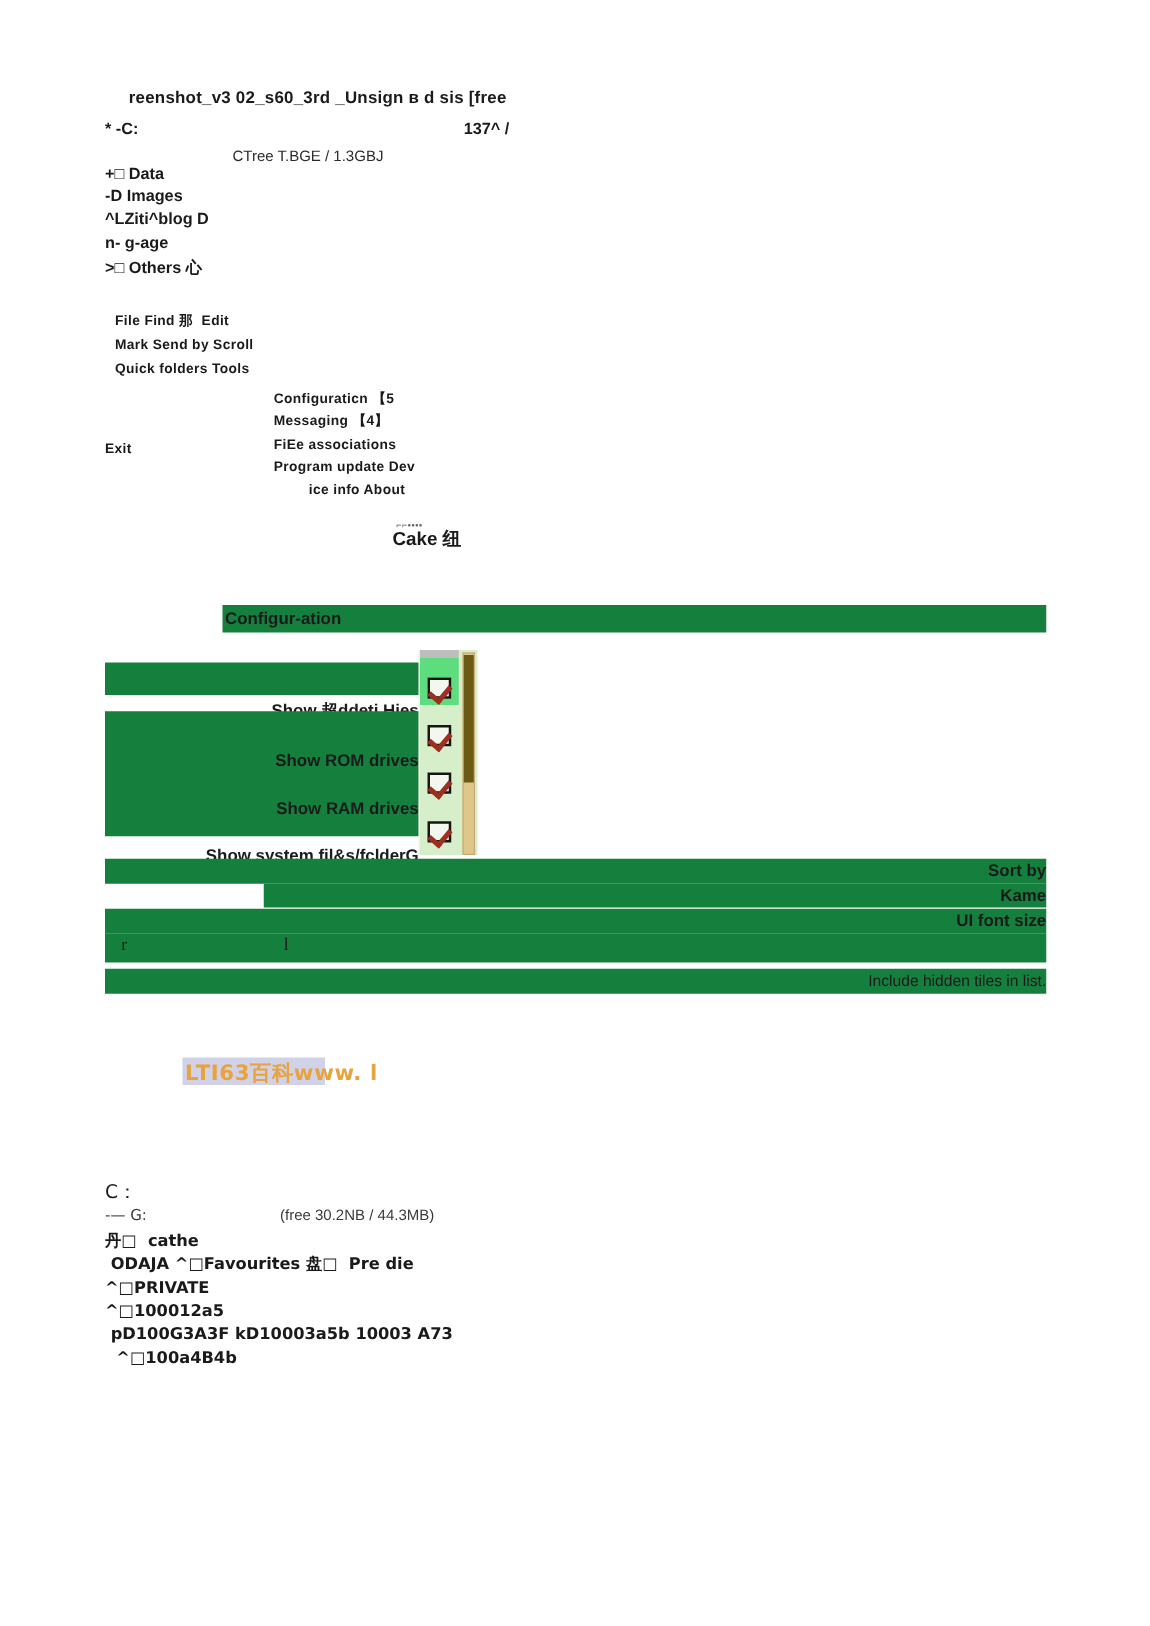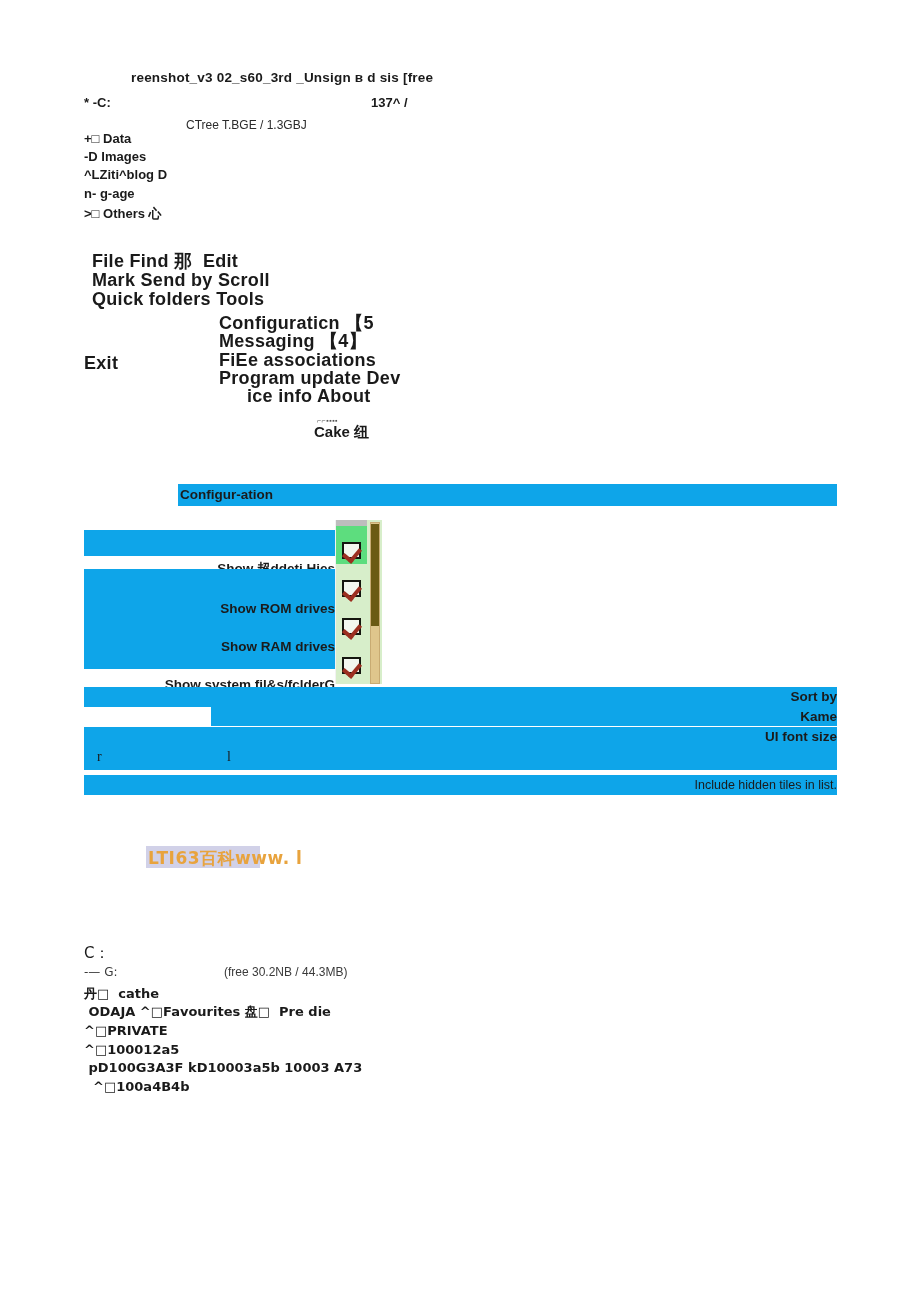--- a/index.html
+++ b/index.html
@@ -43,21 +43,21 @@
     font-weight: normal;
     color: #2b2b2b;
   }
   .tree-line {
     font-size: 13px;
     font-weight: bold;
   }
 
   
   .menu-line {
-    font-size: 18px;
+    font-size: 11px;
     font-weight: bold;
     letter-spacing: 0.3px;
   }
 
   
   .cake-wrap {
     position: absolute;
     left: 314px;
     top: 418px;
   }
@@ -74,21 +74,21 @@
     line-height: 16px;
   }
 
   
   .cfg {
     position: absolute;
     left: 84px;
     top: 484px;
     width: 753px;
   }
-  .green   { background: #0ea5e9; }
+  .green   { background: #15803d; }
   .rowtext {
     font-weight: bold;
     font-size: 13.5px;
     color: #1b1b1b;
     white-space: pre;
   }
 
   #cfg-header {
     position: absolute;
     left: 94px;
@@ -227,21 +227,21 @@
     color: #3a3a3a;
     white-space: pre;
   }
   .cj { font-family: "DejaVu Sans", sans-serif; }
 </style>
 </head>
 <body>
 
 <div class="page">
 
-  <div class="abs shot-title" style="left:112px; top:70px;padding-left:19px;">reenshot_v3 02_s60_3rd _Unsign в d sis [free</div>
+  <div class="abs shot-title" style="left:84px; top:70px;padding-left:19px;">reenshot_v3 02_s60_3rd _Unsign в d sis [free</div>
 
   <div class="abs shot-line" style="left:84px; top:96px;">* -C:</div>
 
   <div class="abs shot-line" style="left:371px; top:96px;">137^ /</div>
 
   <div class="abs shot-sub" style="left:186px; top:119px;">CTree T.BGE / 1.3GBJ</div>
 
   <div class="abs tree-line" style="left:84px; top:132px;">+□ Data</div>
   <div class="abs tree-line" style="left:84px; top:150px;">-D Images</div>
   <div class="abs tree-line" style="left:84px; top:168px;">^LZiti^blog D</div>

